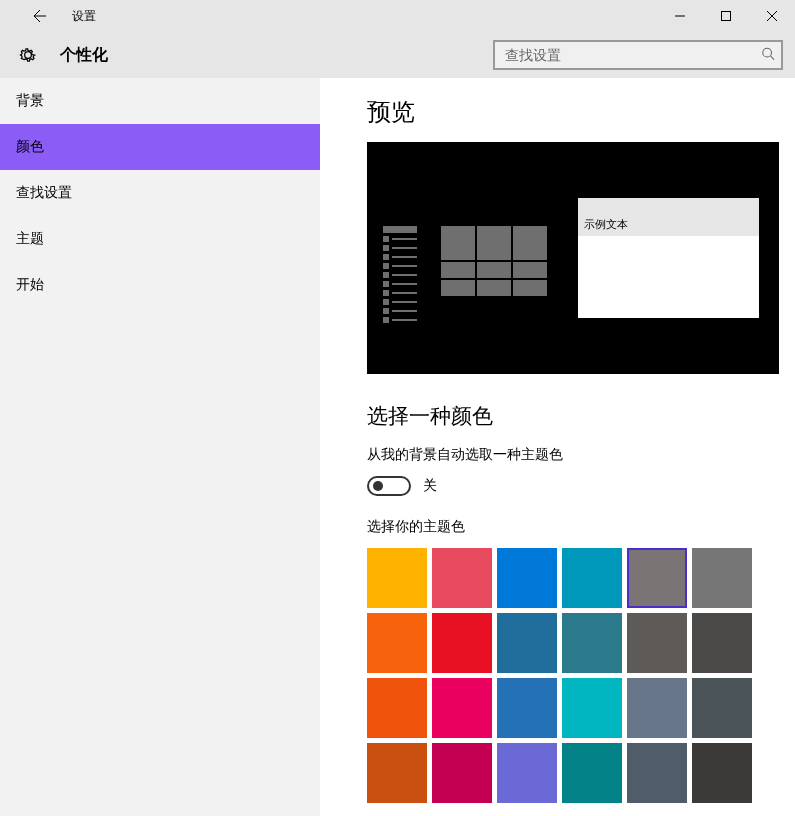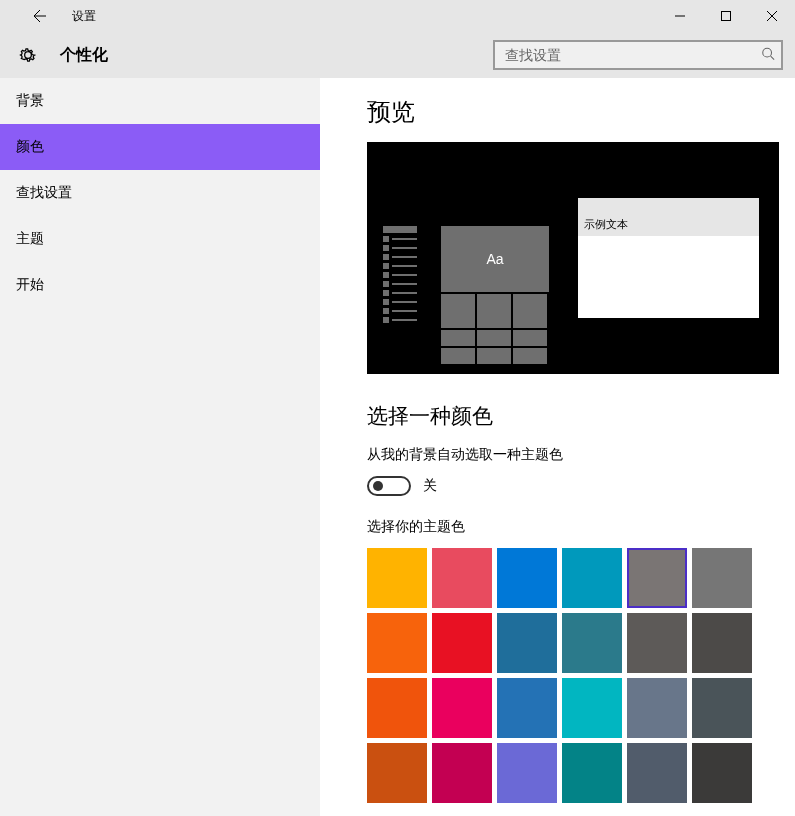--- a/index.html
+++ b/index.html
@@ -142,21 +142,20 @@
         <div class="pv-line-item">
             <div class="pv-sq"></div>
             <div class="pv-bar"></div>
           </div>
         <div class="pv-line-item">
             <div class="pv-sq"></div>
             <div class="pv-bar"></div>
           </div>
       </div>
       <div class="pv-tiles">
-        <div class="pv-big">Aa</div>
         <div class="pv-row">
             <div class="pv-t1"></div>
             <div class="pv-t1"></div>
             <div class="pv-t1"></div>
           </div>
         <div class="pv-row">
             <div class="pv-t2"></div>
             <div class="pv-t2"></div>
             <div class="pv-t2"></div>
           </div>

